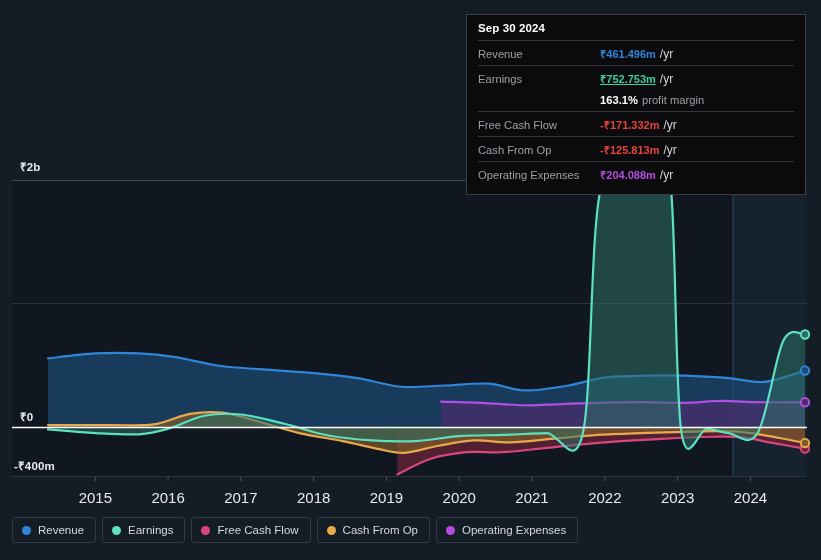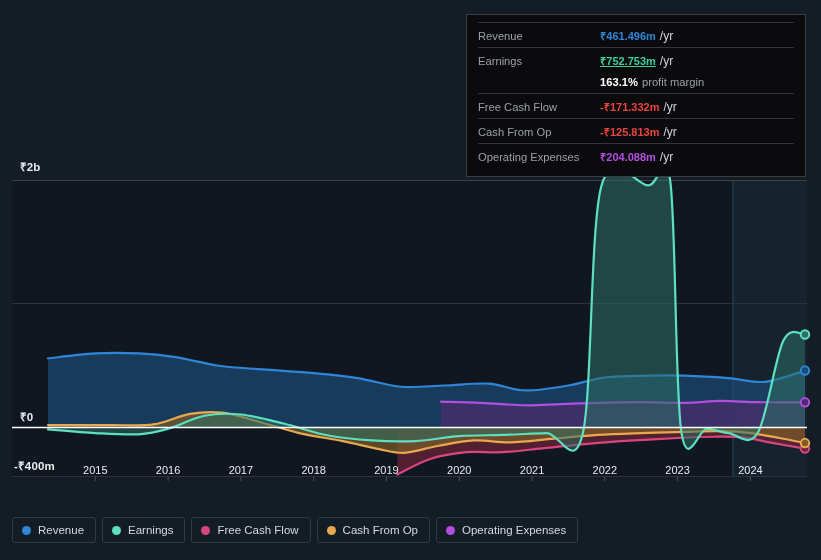--- a/index.html
+++ b/index.html
@@ -32,23 +32,23 @@
     font-weight: 700;
     white-space: nowrap;
     letter-spacing: 0.2px;
   }
   #y-label-top   { left: 20px; top: 159px; }
   #y-label-zero  { left: 20px; top: 409px; }
   #y-label-neg   { left: 14px; top: 458px; }
 
   .x-tick {
     position: absolute;
-    top: 464px;
+    top: 489px;
     color: #e8eaed;
-    font-size: 11px;
+    font-size: 15px;
     font-weight: 400;
     transform: translateX(-50%);
     white-space: nowrap;
   }
 
   
   #tooltip {
     position: absolute;
     left: 466px; top: 14px;
     width: 340px;
@@ -192,20 +192,21 @@
         <div class="x-tick" style="left: 386.466px;">2019</div>
         <div class="x-tick" style="left: 459.255px;">2020</div>
         <div class="x-tick" style="left: 532.043px;">2021</div>
         <div class="x-tick" style="left: 604.832px;">2022</div>
         <div class="x-tick" style="left: 677.62px;">2023</div>
         <div class="x-tick" style="left: 750.409px;">2024</div>
       </div>
   </div>
 
   <div id="tooltip">
+    <div id="tooltip-date">Sep 30 2024</div>
     <div id="tooltip-rows">
         <div class="tt-row">
           <div class="tt-label">Revenue</div>
           <div><span class="tt-val" style="color: rgb(47, 134, 216);">₹461.496m</span><span class="tt-unit">/yr</span></div>
         </div>
         <div class="tt-row">
           <div class="tt-label">Earnings</div>
           <div><span class="tt-val" style="color: rgb(62, 207, 154); text-decoration: underline;">₹752.753m</span><span class="tt-unit">/yr</span></div>
         </div>
         <div class="tt-row noline">

